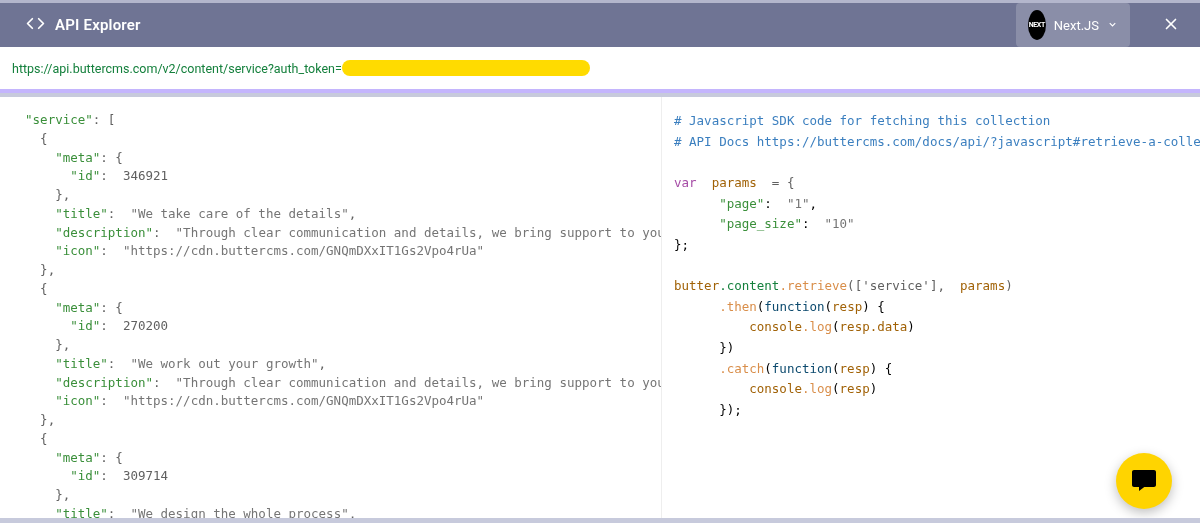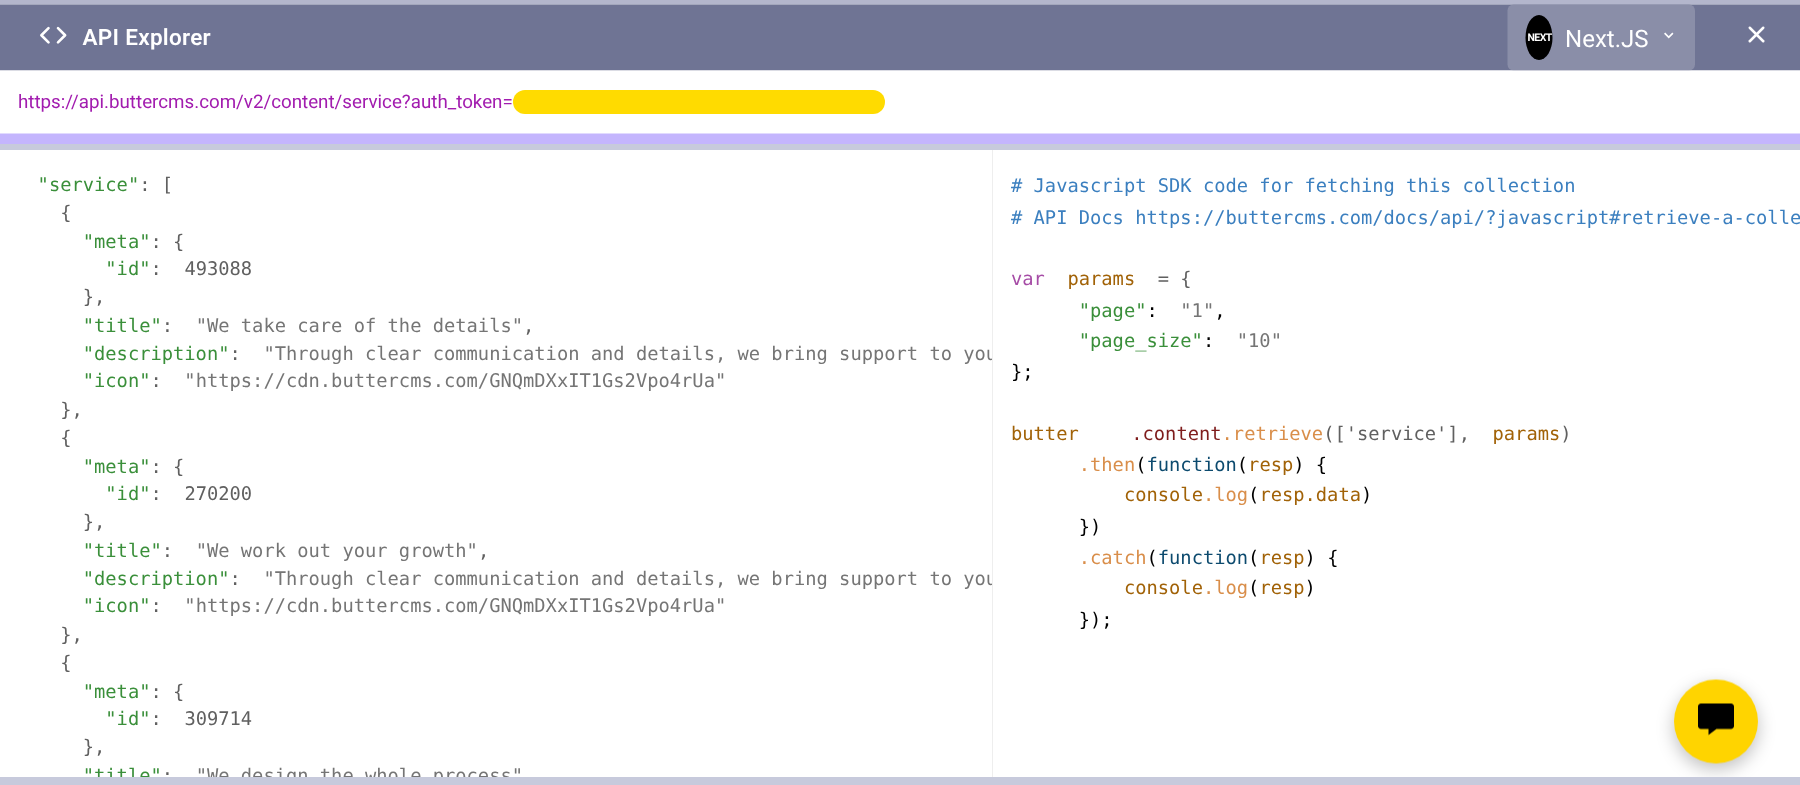--- a/index.html
+++ b/index.html
@@ -48,31 +48,31 @@
       border-radius: 50%;
       width: 18px;
       height: 30px;
       font-size: 7px;
       font-weight: 700;
       display: flex;
       align-items: center;
       justify-content: center;
       letter-spacing: -0.4px;
     }
-    .sdk-label { font-size: 16px; color: #fff; }
+    .sdk-label { font-size: 13px; color: #fff; }
     .sdk-chevron svg { width: 11px; height: 11px; }
     .close-btn { cursor: pointer; }
     .close-btn svg { width: 18px; height: 18px; }
     .url-bar {
       background: #fff;
-      border-bottom: 7px solid #c4b5fd;
+      border-bottom: 4px solid #c4b5fd;
       padding: 13px 12px;
       position: relative;
       font-size: 12.5px;
-      color: #a21caf;
+      color: #15803d;
       display: flex;
       align-items: center;
     }
     .token-mask {
       display: inline-block;
       width: 248px;
       height: 16px;
       background: #ffdb00;
       border-radius: 8px;
       vertical-align: middle;
@@ -106,21 +106,21 @@
       font-family: "Lucida Console", Monaco, monospace;
       font-size: 12.5px;
       line-height: 1.65;
       overflow: auto;
     }
     .panel-right .comment { color: #3b7fbf; }
     .panel-right .comment a { color: #3b7fbf; text-decoration: none; }
     .panel-right .kw { color: #a64ca6; }
     .panel-right .obj { color: #a16207; }
     .panel-right .method1 { color: #d98e4a; }
-    .panel-right .method2 { color: #7f1d1d; margin-left: 35px; }
+    .panel-right .method2 { color: #15803d; }
     .panel-right .fn { color: #0c4a6e; }
     .panel-right .prop { color: #3a8f3a; }
     .panel-right .strlit { color: #757575; }
     .panel-right pre { white-space: pre; font-family: inherit; }
     .fab {
       position: absolute;
       right: 28px;
       bottom: 14px;
       width: 56px;
       height: 56px;
@@ -172,21 +172,21 @@
   <span>https://api.buttercms.com/v2/content/service?auth_token=</span>
     <span class="token-mask"></span>
 </div>
 
 <div class="panels">
 
   <div class="panel-left">
     <div class="code" id="json-code">  <span class="k-key">"service"</span><span class="punct">: [</span>
     <span class="punct">{</span>
       <span class="k-key">"meta"</span><span class="punct">: {</span>
-        <span class="k-key">"id"</span><span class="punct">:</span>  <span class="k-num">493088</span>
+        <span class="k-key">"id"</span><span class="punct">:</span>  <span class="k-num">346921</span>
       <span class="punct">},</span>
       <span class="k-key">"title"</span><span class="punct">:</span>  <span class="k-str">"We take care of the details"</span><span class="punct">,</span>
       <span class="k-key">"description"</span><span class="punct">:</span>  <span class="k-str">"Through clear communication and details, we bring support to your hiring managers"</span>
       <span class="k-key">"icon"</span><span class="punct">:</span>  <span class="k-str">"https://cdn.buttercms.com/GNQmDXxIT1Gs2Vpo4rUa"</span>
     <span class="punct">},</span>
     <span class="punct">{</span>
       <span class="k-key">"meta"</span><span class="punct">: {</span>
         <span class="k-key">"id"</span><span class="punct">:</span>  <span class="k-num">270200</span>
       <span class="punct">},</span>
       <span class="k-key">"title"</span><span class="punct">:</span>  <span class="k-str">"We work out your growth"</span><span class="punct">,</span>

